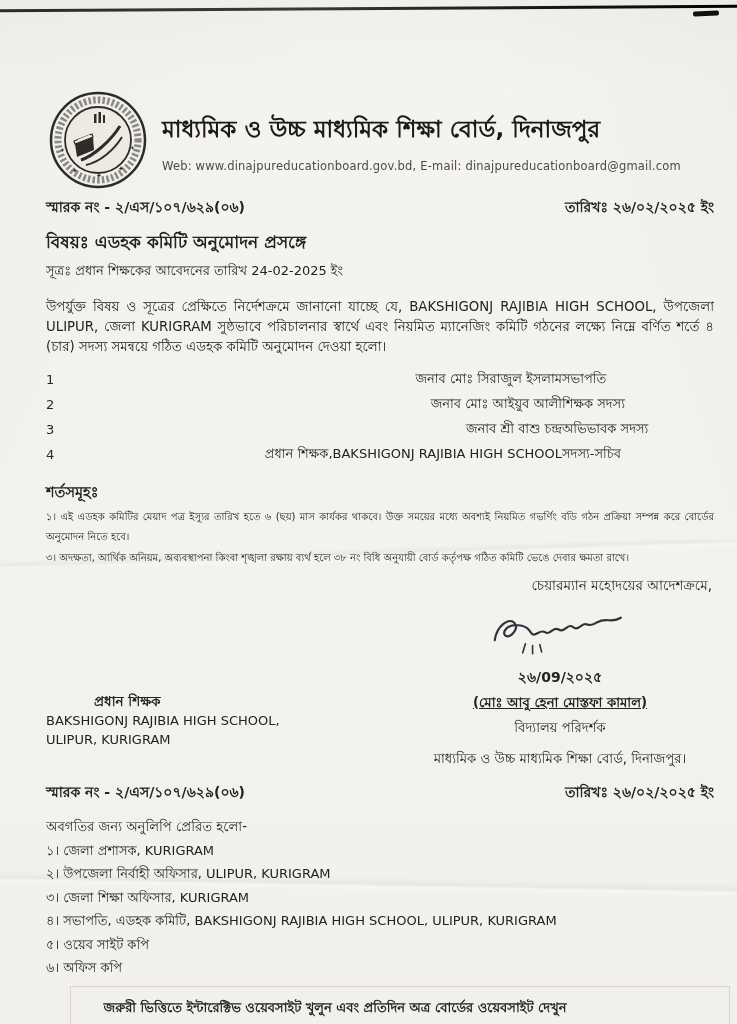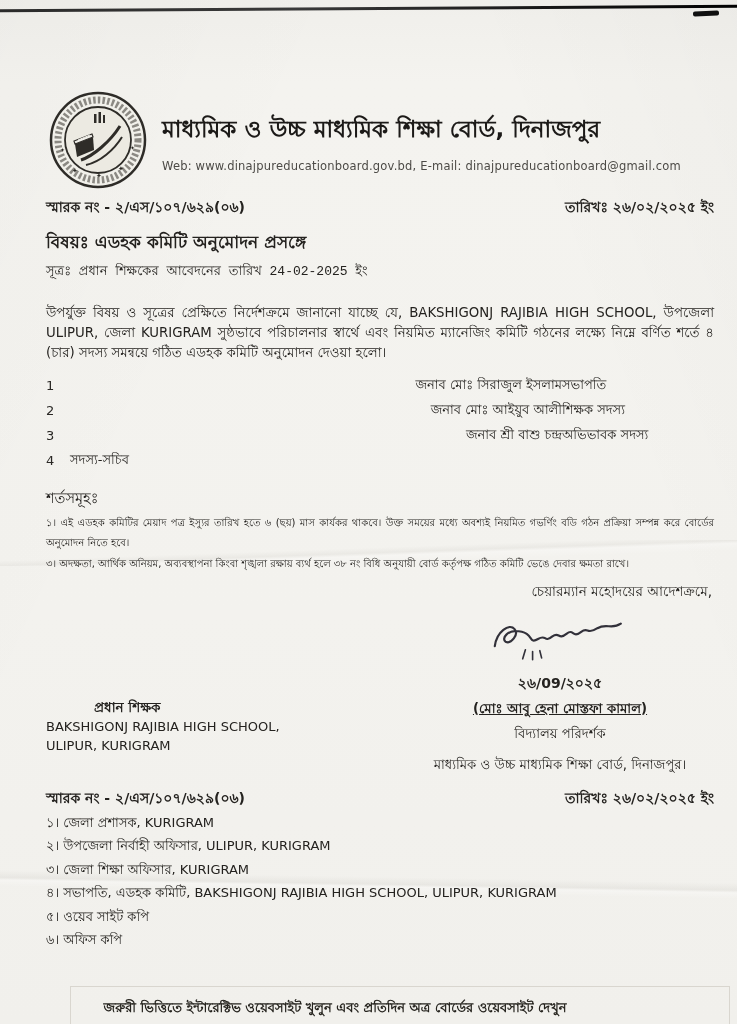--- a/index.html
+++ b/index.html
@@ -28,31 +28,31 @@
   
   .header { display:flex; align-items:center; margin-top:88px; height:104px; }
   .seal { width:100px; height:100px; flex:0 0 100px; margin-left:2px; }
   .head-text { margin-left:14px; padding-top:4px; }
   .org-name { font-size:23px; font-weight:bold; letter-spacing:0; color:#1c1a18; }
   .contact-line { font-size:11.5px; color:#4c4a46; margin-top:9px; letter-spacing:.2px; }
 
   
   .memo-row { display:flex; justify-content:space-between; font-size:14px; font-weight:bold; margin-top:4px; }
   .subject { font-size:17px; font-weight:bold; margin-top:9px; }
-  .reference { font-size:13px; margin-top:4px; font-weight:500;font-family:Liberation Mono, monospace; }
+  .reference { font-size:13px; margin-top:4px; font-weight:500; }
 
-  .body-par { font-size:13.3px; line-height:20px; text-align:justify; margin-top:21px; }
+  .body-par { font-size:13.3px; line-height:20px; text-align:justify; margin-top:15px; }
 
   .members { margin-top:10px; font-size:13px; }
   .member-row { display:flex; height:25px; align-items:center; }
   .m-sl { width:24px; color:#2a2825; }
   .m-name { flex:1;text-align:right; }
   .m-role { width:152px; }
 
-  .cond-head { font-size:14.5px; font-weight:normal; margin-top:14px; }
+  .cond-head { font-size:14.5px; font-weight:bold; margin-top:14px; }
   .cond-item { font-size:10px; line-height:19.5px; text-align:justify; margin-top:2px; }
 
   .order-line { text-align:right; font-size:13.5px; margin-top:7px; padding-right:2px; }
 
   .mid-block { display:flex; margin-top:2px; }
   .addr-col { width:300px; align-self:flex-end; padding-bottom:22px; font-size:13px; line-height:19px; }
   .addr-title { font-weight:bold; font-size:13.5px;margin-left:48px; }
   .sig-col { flex:1; text-align:center; padding-left:60px; }
   .sig-svg { height:54px; margin-top:6px; }
   .sig-date { font-size:14px; font-weight:bold; margin-top:2px; }
@@ -127,20 +127,21 @@
         <span class="m-name">জনাব মোঃ আইয়ুব আলী</span>
         <span class="m-role">শিক্ষক সদস্য</span>
       </div>
       <div class="member-row">
         <span class="m-sl">3</span>
         <span class="m-name">জনাব শ্রী বাশু চন্দ্র</span>
         <span class="m-role">অভিভাবক সদস্য</span>
       </div>
       <div class="member-row">
         <span class="m-sl">4</span>
+        <span class="m-name">প্রধান শিক্ষক,BAKSHIGONJ RAJIBIA HIGH SCHOOL</span>
         <span class="m-role">সদস্য-সচিব</span>
       </div>
     </div>
 
     <div class="cond-head">শর্তসমূহঃ</div>
     <div class="cond-item">১। এই এডহক কমিটির মেয়াদ পত্র ইস্যুর তারিখ হতে ৬ (ছয়) মাস কার্যকর থাকবে। উক্ত সময়ের মধ্যে অবশ্যই নিয়মিত গভর্ণিং বডি গঠন প্রক্রিয়া সম্পন্ন করে বোর্ডের অনুমোদন নিতে হবে।</div>
     <div class="cond-item">৩। অদক্ষতা, আর্থিক অনিয়ম, অব্যবস্থাপনা কিংবা শৃঙ্খলা রক্ষায় ব্যর্থ হলে ৩৮ নং বিধি অনুযায়ী বোর্ড কর্তৃপক্ষ গঠিত কমিটি ভেঙে দেবার ক্ষমতা রাখে।</div>
 
     <div class="order-line">চেয়ারম্যান মহোদয়ের আদেশক্রমে,</div>
 
@@ -160,20 +161,21 @@
         <div class="sig-title">বিদ্যালয় পরিদর্শক</div>
         <div class="sig-org">মাধ্যমিক ও উচ্চ মাধ্যমিক শিক্ষা বোর্ড, দিনাজপুর।</div>
       </div>
     </div>
 
     <div class="memo-row" style="margin-top:10px;">
       <span>স্মারক নং - ২/এস/১০৭/৬২৯(০৬)</span>
       <span>তারিখঃ ২৬/০২/২০২৫ ইং</span>
     </div>
 
+    <div class="cc-intro">অবগতির জন্য অনুলিপি প্রেরিত হলো-</div>
     <div>
       <div class="cc-item">১। জেলা প্রশাসক, KURIGRAM</div>
       <div class="cc-item">২। উপজেলা নির্বাহী অফিসার, ULIPUR, KURIGRAM</div>
       <div class="cc-item">৩। জেলা শিক্ষা অফিসার, KURIGRAM</div>
       <div class="cc-item">৪। সভাপতি, এডহক কমিটি, BAKSHIGONJ RAJIBIA HIGH SCHOOL, ULIPUR, KURIGRAM</div>
       <div class="cc-item">৫। ওয়েব সাইট কপি</div>
       <div class="cc-item">৬। অফিস কপি</div>
     </div>
 
   </div>

